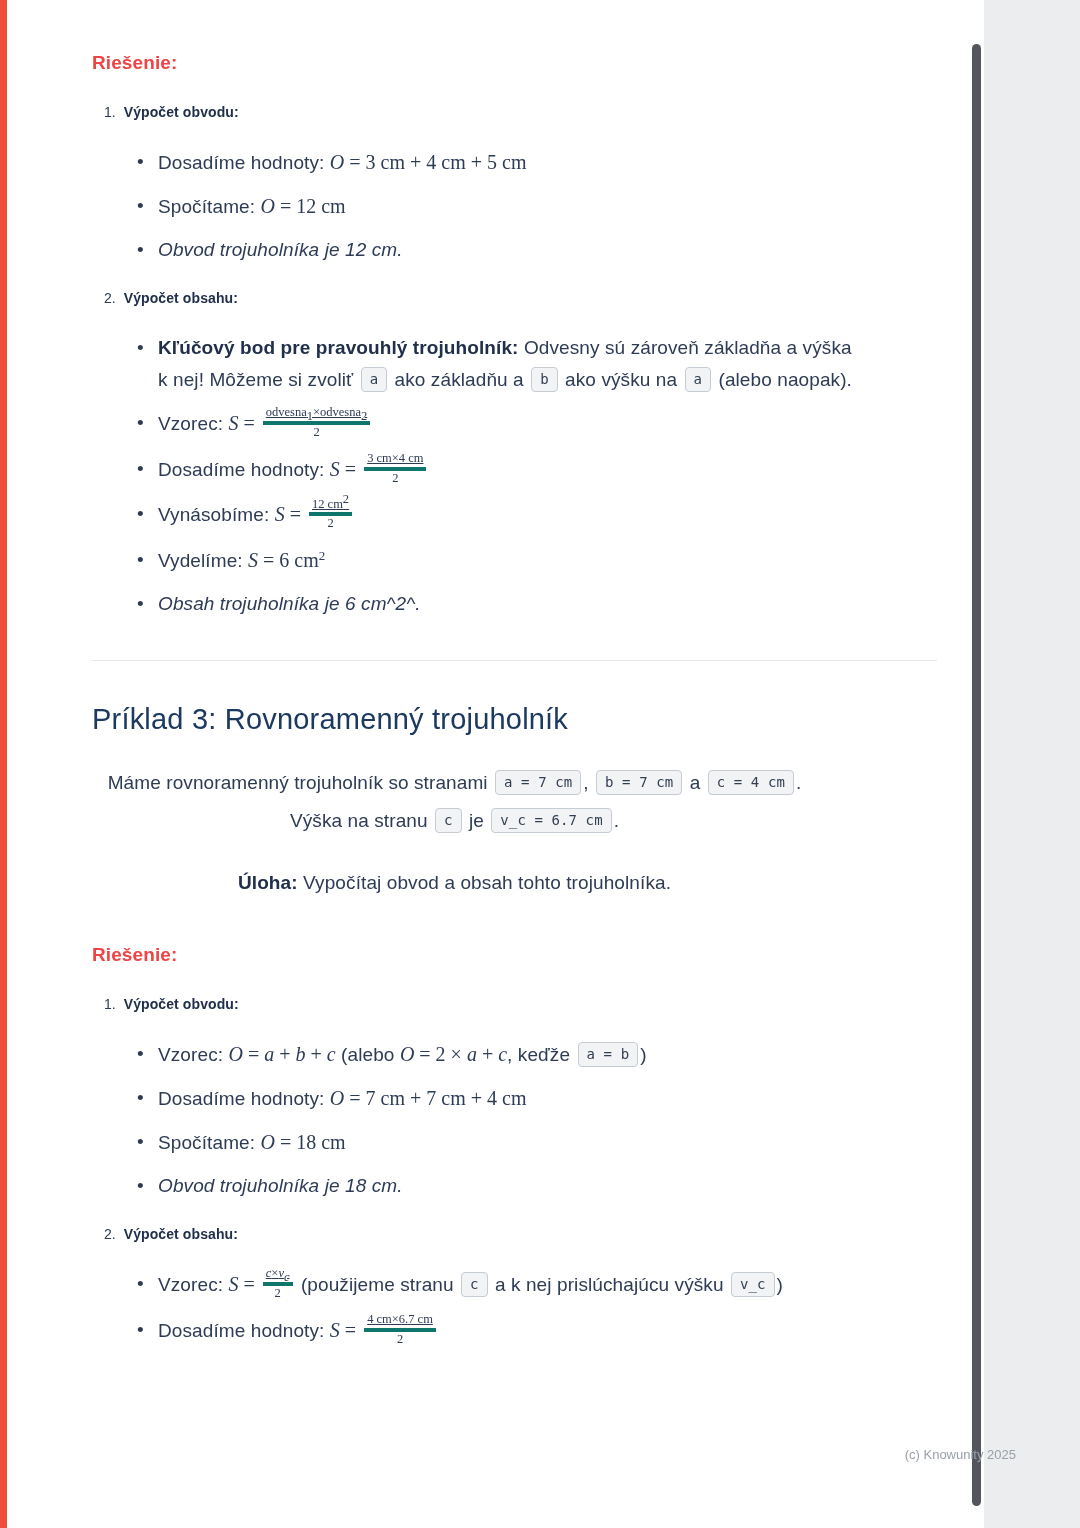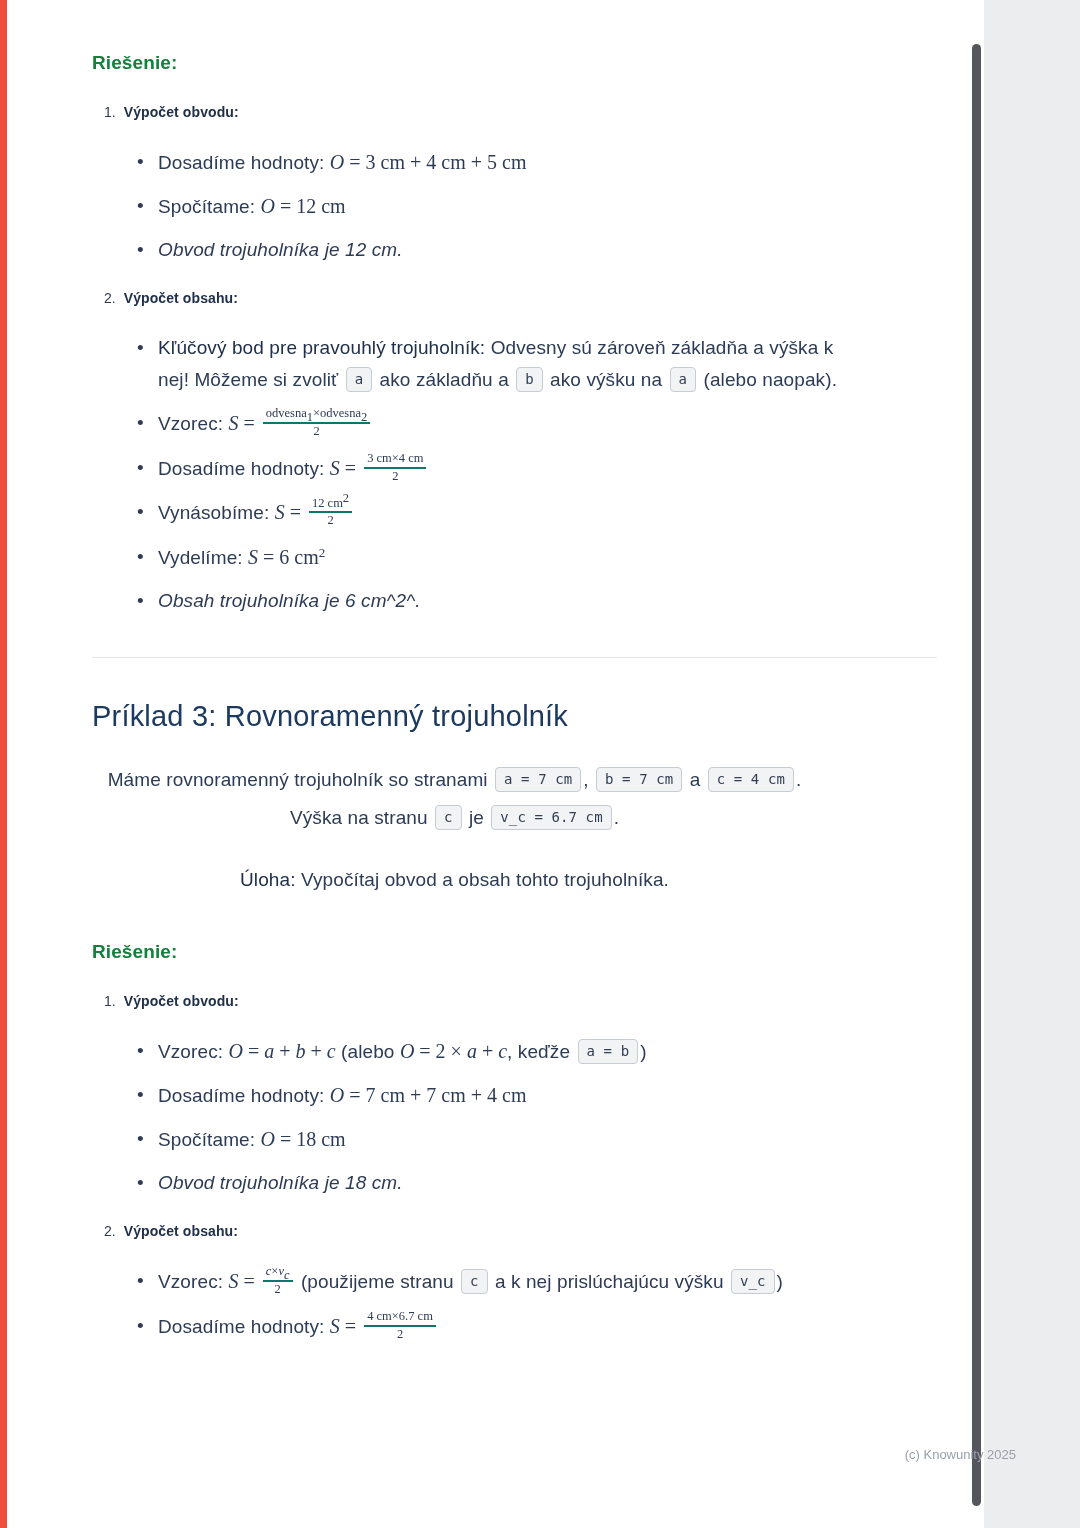--- a/index.html
+++ b/index.html
@@ -11,43 +11,43 @@
   }
   
   .edge-accent{position:absolute;left:0;top:0;width:7px;height:100%;background:var(--accent,#ef4e3b);}
   
   .side-panel{position:absolute;right:0;top:0;bottom:0;width:96px;background:#ebedef;}
   .scroll-thumb{position:absolute;left:972px;top:44px;width:9px;height:1462px;background:#53575d;border-radius:5px;}
   .watermark{position:absolute;right:64px;bottom:66px;font-size:13px;color:#9aa0a8;z-index:5;}
 
   .content{position:absolute;left:92px;top:0;width:845px;padding-top:2px;}
 
-  .h3{font-size:19px;font-weight:700;color:#15803d;margin:42px 0 30px;letter-spacing:.1px;}
+  .h3{font-size:19px;font-weight:700;color:#ef4444;margin:42px 0 30px;letter-spacing:.1px;}
   .h3:first-child{margin-top:50px;}
   h1.h1{font-size:29px;font-weight:400;color:var(--heading,#1c3960);margin:42px 0 28px;letter-spacing:.2px;}
   .hr{border:none;border-top:1px solid #e4e7ea;height:0;margin:40px 0 0;}
 
   .para{font-size:19px;line-height:38px;margin:0 0 24px;max-width:725px;letter-spacing:.1px;text-align:center;}
   .oli{margin:0 0 24px 12px;}
   .oli-head{font-size:14px;margin:0 0 26px;}
   .oli-num{font-weight:400;margin-right:8px;}
   .oli-title{font-weight:700;color:#20304a;letter-spacing:.1px;}
   .bullets{margin-left:33px;}
   .bullet{position:relative;padding-left:21px;font-size:19px;line-height:32px;margin-bottom:11px;max-width:700px;letter-spacing:.1px;}
   .bullet::before{content:"\2022";position:absolute;left:0;top:0;font-size:19px;color:#2d3b55;}
 
-  .bold{font-weight:400;color:#20304a;}
+  .bold{font-weight:700;color:#20304a;}
   .ital{font-style:italic;}
 
   .m{font-family:"Liberation Serif",serif;font-size:20px;letter-spacing:0;}
   .mi{font-style:italic;}
   .sup{vertical-align:super;font-size:13px;line-height:0;}
   .sub{vertical-align:sub;font-size:12px;line-height:0;}
   .frac{display:inline-block;text-align:center;vertical-align:middle;line-height:1.1;font-size:12.5px;margin:0 3px;transform:translateY(-2px);}
-  .frac .num{display:block;border-bottom:2px solid #0f766e;padding:0 3px 1px;}
+  .frac .num{display:block;border-bottom:4px solid #0f766e;padding:0 3px 1px;text-decoration:underline;}
   .frac .den{display:block;padding-top:1px;}
   .frac .sup{font-size:9px;}
   .frac .sub{font-size:9px;}
   .frac .m{font-size:12.5px;}
 
   .chip{
     display:inline-block;background:#f1f3f5;border:1px solid #c6ccd4;border-radius:4px;
     padding:1px 8px 2px;margin:0 2px;font-family:"DejaVu Sans Mono",monospace;
     font-size:14px;line-height:20px;color:#333e52;white-space:nowrap;vertical-align:2px;
   }

